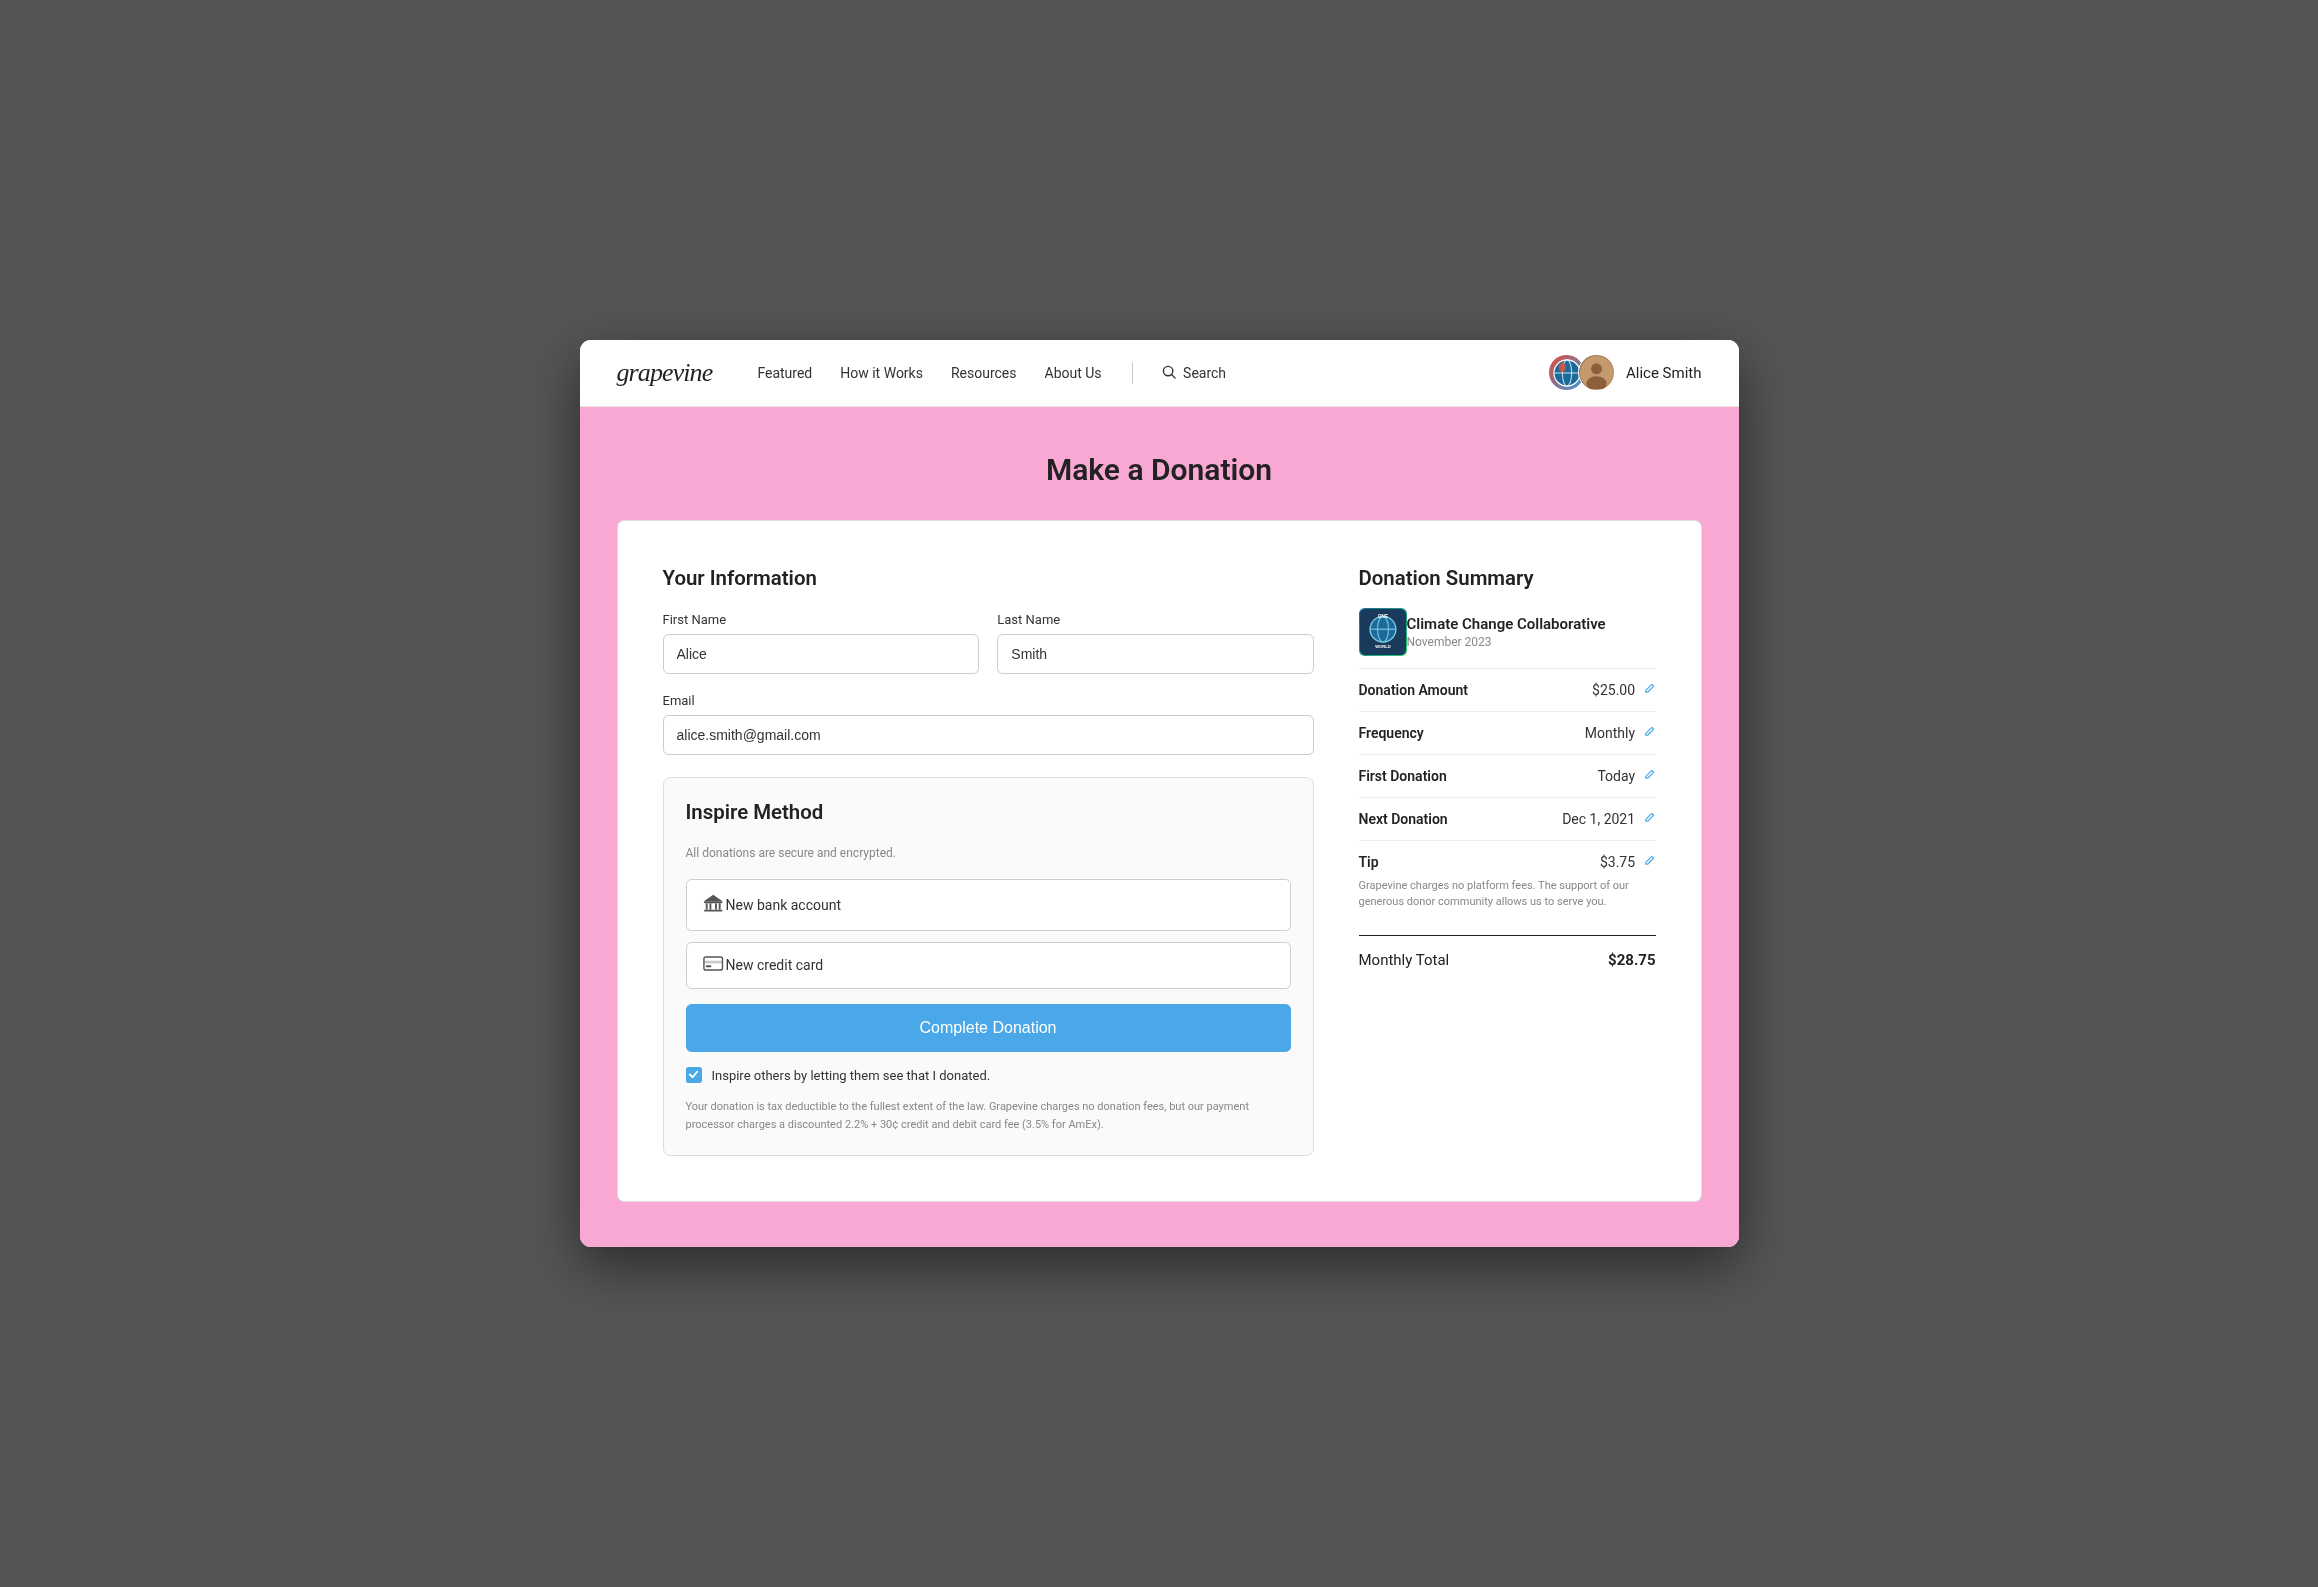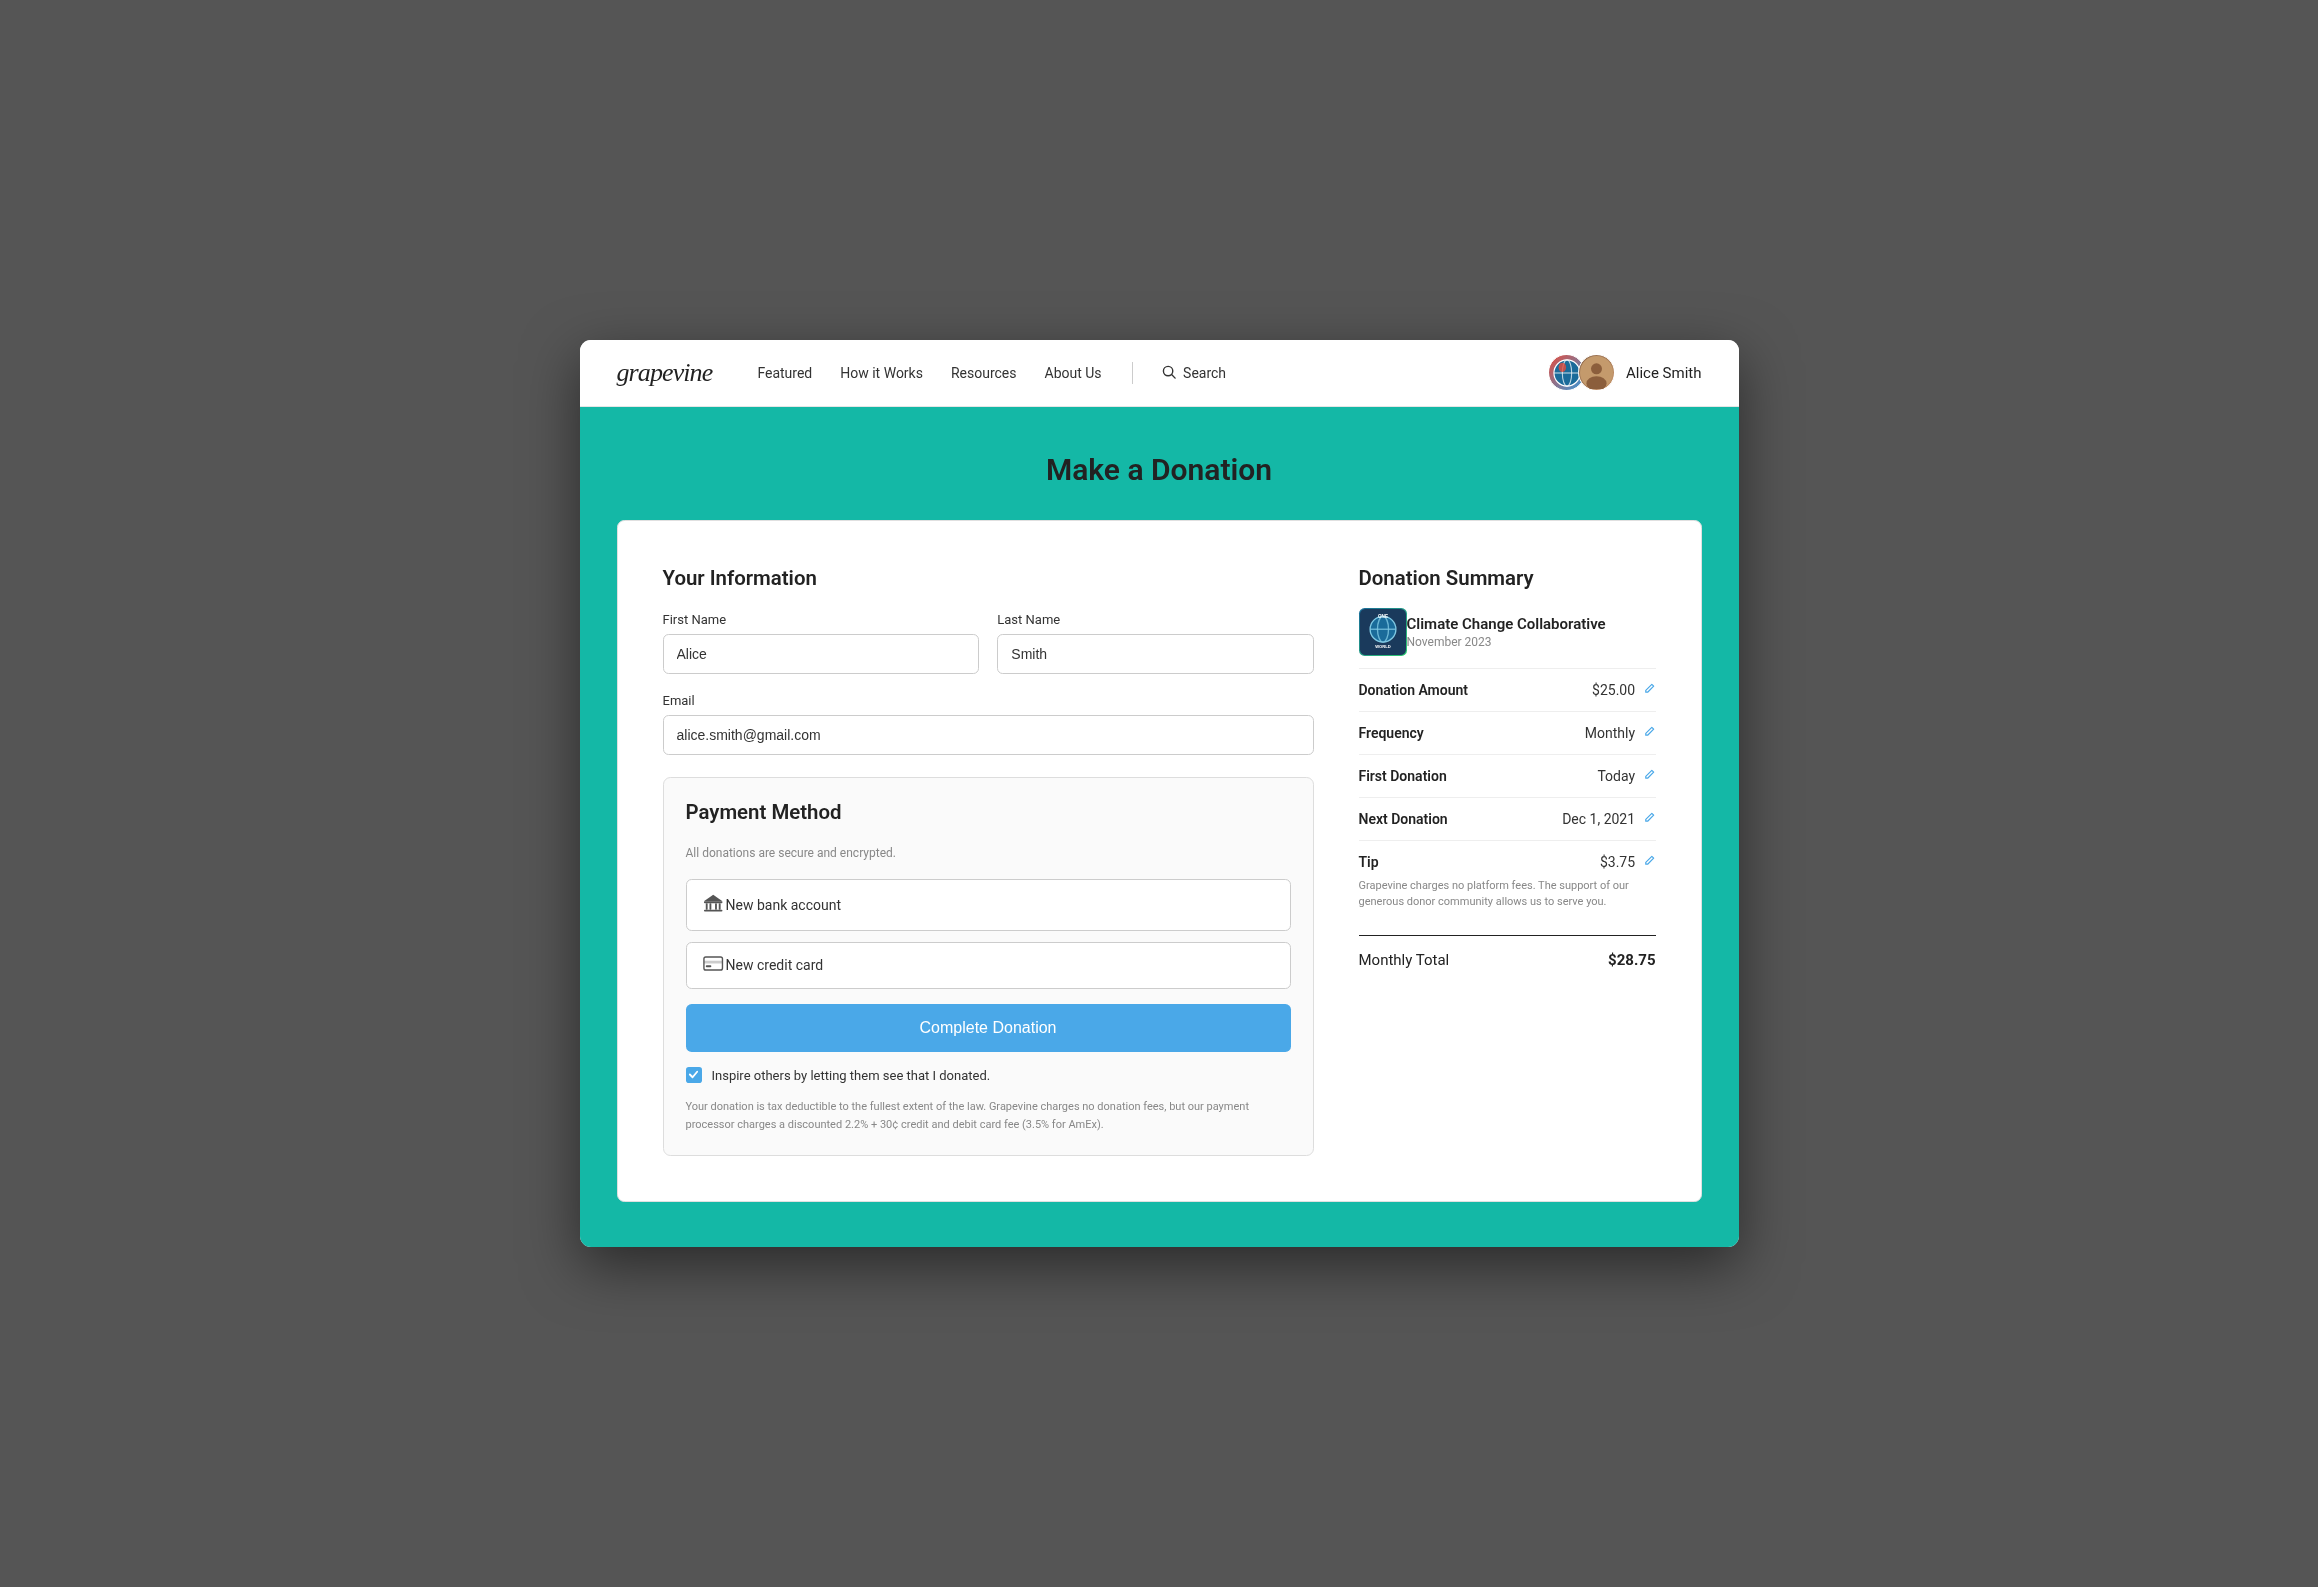--- a/index.html
+++ b/index.html
@@ -110,21 +110,21 @@
     }
 
     .user-name {
       font-size: 15px;
       color: #222;
       font-weight: 400;
     }
 
     
     .page-body {
-      background: #14b8a6;
+      background: #f9a8d4;
       padding: 45px 37px;
     }
 
     .page-title {
       text-align: center;
       font-size: 30px;
       font-weight: 600;
       color: #222;
       margin-bottom: 33px;
     }
@@ -429,21 +429,21 @@
             <input class="form-input" type="text" value="Smith" style="">
           </div>
         </div>
 
         <div class="form-group" style="margin-bottom:22px;">
           <label class="form-label">Email</label>
           <input class="form-input" type="email" value="alice.smith@gmail.com" style="">
         </div>
 
         <div class="payment-box">
-          <h2 class="section-title">Payment Method</h2>
+          <h2 class="section-title">Inspire Method</h2>
           <p class="payment-subtitle">All donations are secure and encrypted.</p>
 
           <div class="payment-option">
             <span class="payment-icon">
               <svg width="20.4" height="20.4" viewBox="0 0 22 22" fill="none">
                 <rect x="1" y="9" width="20" height="2" rx="1" fill="#555"></rect>
                 <rect x="3" y="11" width="2" height="7" rx="0.5" fill="#555"></rect>
                 <rect x="7" y="11" width="2" height="7" rx="0.5" fill="#555"></rect>
                 <rect x="13" y="11" width="2" height="7" rx="0.5" fill="#555"></rect>
                 <rect x="17" y="11" width="2" height="7" rx="0.5" fill="#555"></rect>

